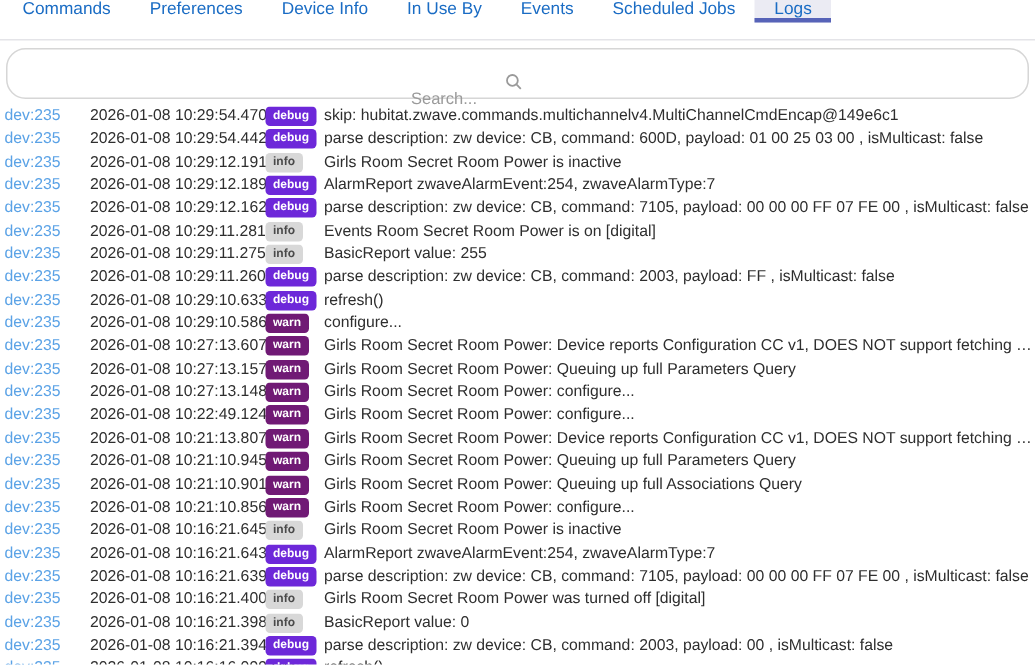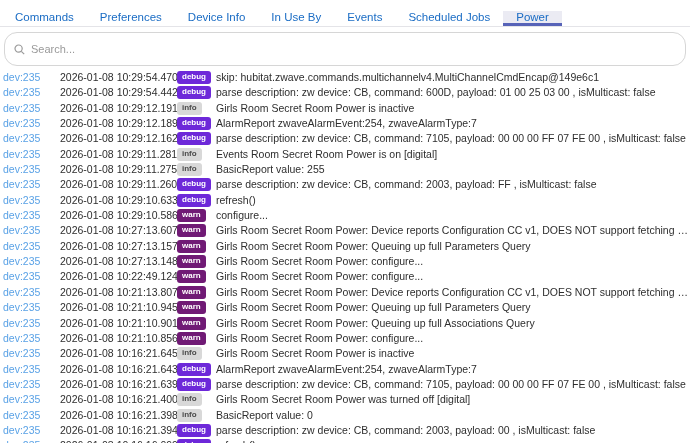--- a/index.html
+++ b/index.html
@@ -5,21 +5,21 @@
   * { box-sizing: border-box; margin: 0; padding: 0; }
   html, body {
     width: 690px; height: 443px; overflow: hidden;
     background: #ffffff;
     font-family: "Liberation Sans", sans-serif;
     -webkit-font-smoothing: antialiased;
   }
   
   .tabbar {
     display: flex;
-    align-items: flex-end;
+    align-items: flex-start;
     height: 27px;
     border-bottom: 1px solid #e4e4e8;
     padding-left: 2px;
   }
   .tab {
     display: flex;
     align-items: center;
     padding: 0 13px;
     font-size: 11.5px;
     color: #1a6cc4;
@@ -34,20 +34,21 @@
   
   .search-wrap { padding: 5px 4px 4px 4px; }
   .search-box {
     display: flex;
     align-items: center;
     height: 24px;
     border: 1px solid #d6d6d6;
     border-radius: 13px;
     padding: 16px 9px;
     background: #fff;
+    flex-direction: column;
   }
   .search-box svg { flex: 0 0 auto; margin-right: 6px; }
   .search-box input {
     border: none; outline: none;
     flex: 1;
     font-size: 11px;
     color: #444;
     font-family: "Liberation Sans", sans-serif;
     background: transparent;
   }
@@ -121,21 +122,21 @@
 
     <div class="tab">
       <span>Events</span>
     </div>
 
     <div class="tab">
       <span>Scheduled Jobs</span>
     </div>
 
     <div class="tab active">
-      <span>Power</span>
+      <span>Logs</span>
     </div>
   </div>
 
 <div class="search-wrap">
   <div class="search-box">
     <svg width="11" height="11" viewBox="0 0 11 11">
       <circle cx="4.6" cy="4.6" r="3.6" fill="none" stroke="#9a9a9a" stroke-width="1.2"></circle>
       <line x1="7.3" y1="7.3" x2="10.2" y2="10.2" stroke="#9a9a9a" stroke-width="1.2"></line>
     </svg>
     <input type="text" placeholder="Search..." style="">

